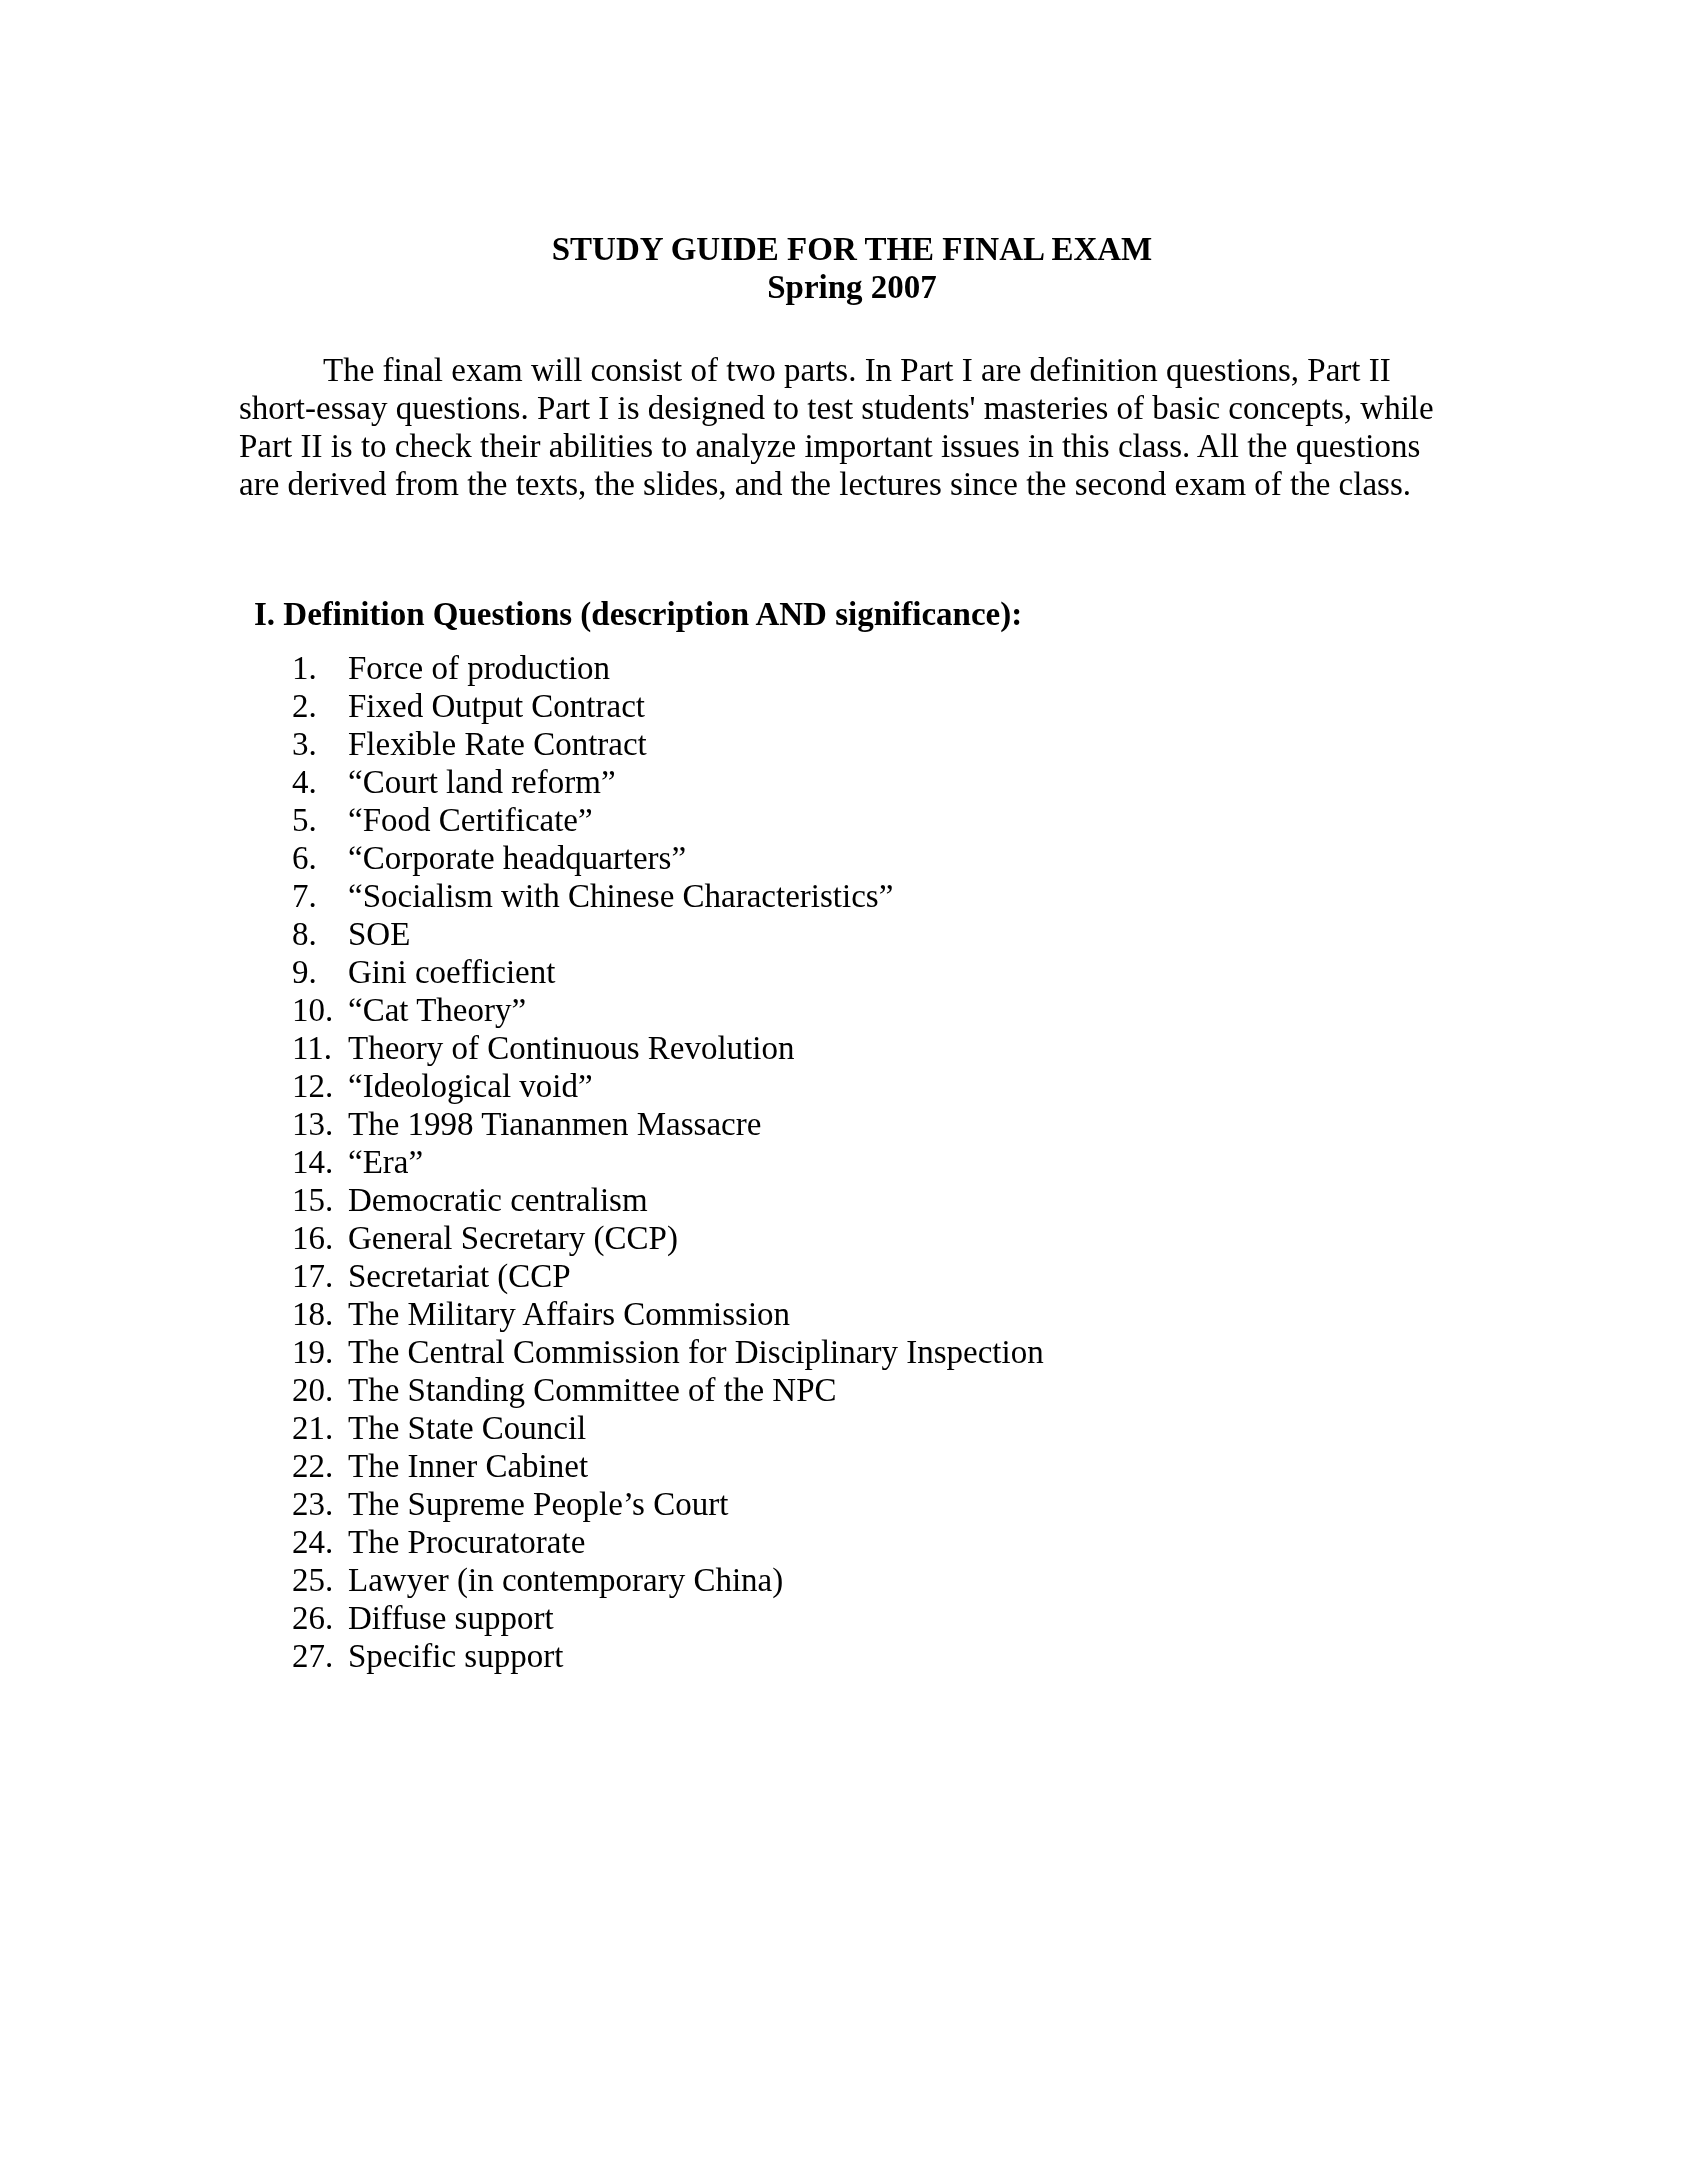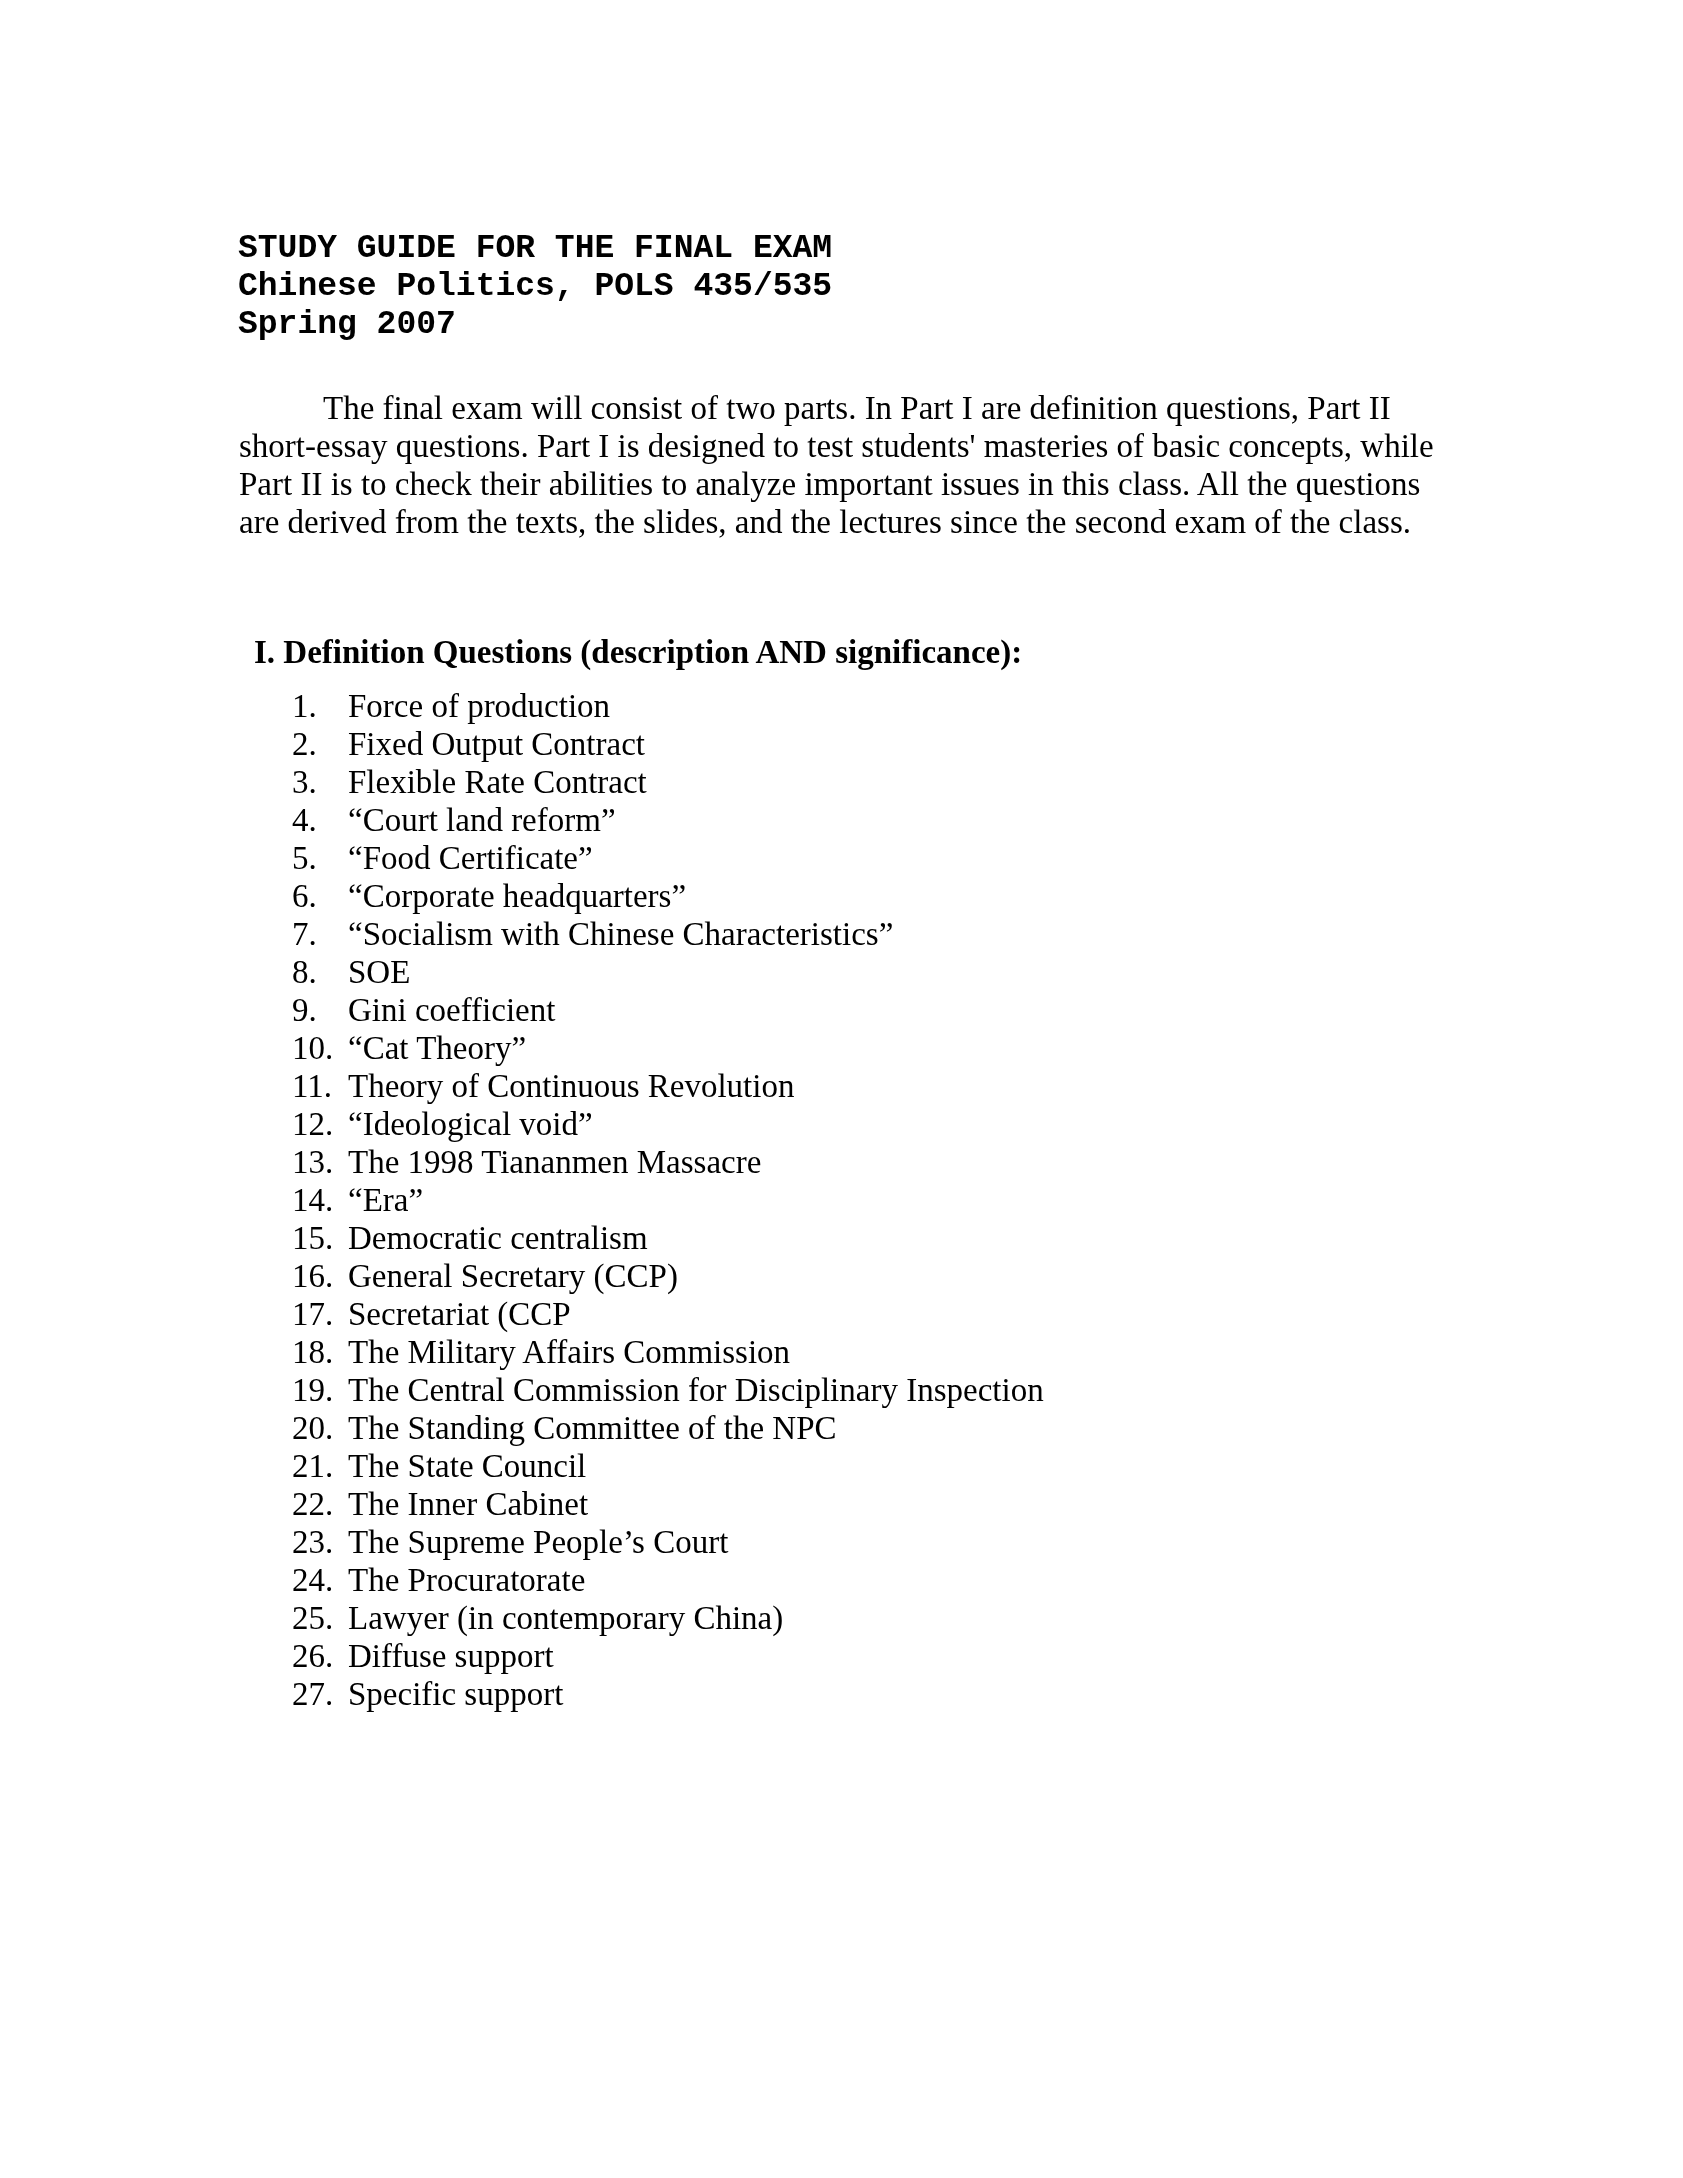--- a/index.html
+++ b/index.html
@@ -15,22 +15,22 @@
   }
   .page {
     width: 1683px;
     height: 2178px;
     padding: 230px 218px 0 238px;
     box-sizing: border-box;
     background: #ffffff;
   }
   .content { width: 1228px; }
   .title-block {
+    text-align: center;
     font-weight: bold;
-    font-family: Liberation Mono, monospace;
   }
   .title-line { white-space: nowrap; }
   .spacer-one-line { height: 44px; }
   .spacer-two-line { height: 75px; }
   p.body-par {
     margin: 1px;
     text-indent: 84px;
     text-align: left;
   }
   .section-heading {
@@ -51,21 +51,20 @@
   .def-item .txt { flex: 1; }
 </style>
 </head>
 <body>
 
 <div class="page">
   <div class="content">
 
     <div class="title-block">
       <div class="title-line">STUDY GUIDE FOR THE FINAL EXAM</div>
-      <div class="title-line">Chinese Politics, POLS 435/535</div>
       <div class="title-line">Spring 2007</div>
     </div>
 
     <div class="spacer-one-line"></div>
 
     <p class="body-par">The final exam will consist of two parts. In Part I are definition questions, Part II short-essay questions. Part I is designed to test students' masteries of basic concepts, while Part II is to check their abilities to analyze important issues in this class. All the questions are derived from the texts, the slides, and the lectures since the second exam of the class.</p>
 
 
     <div class="spacer-two-line"></div>
 

